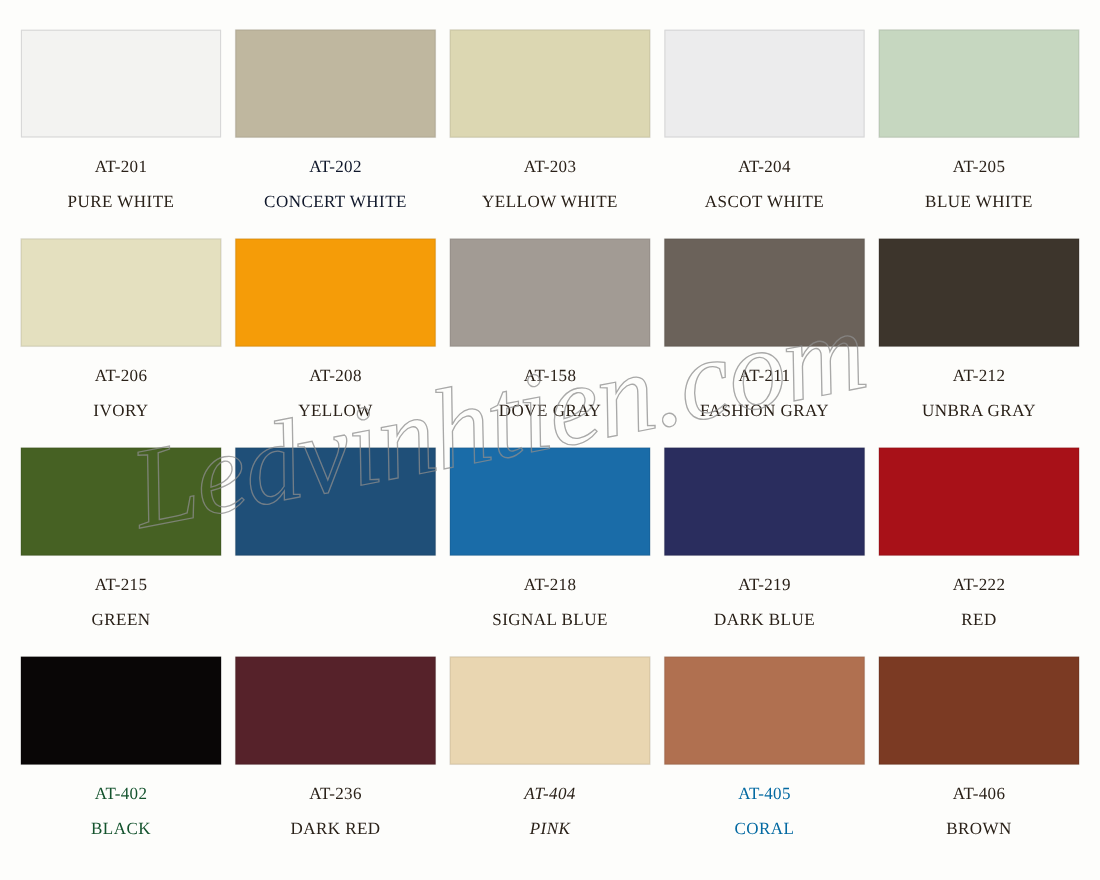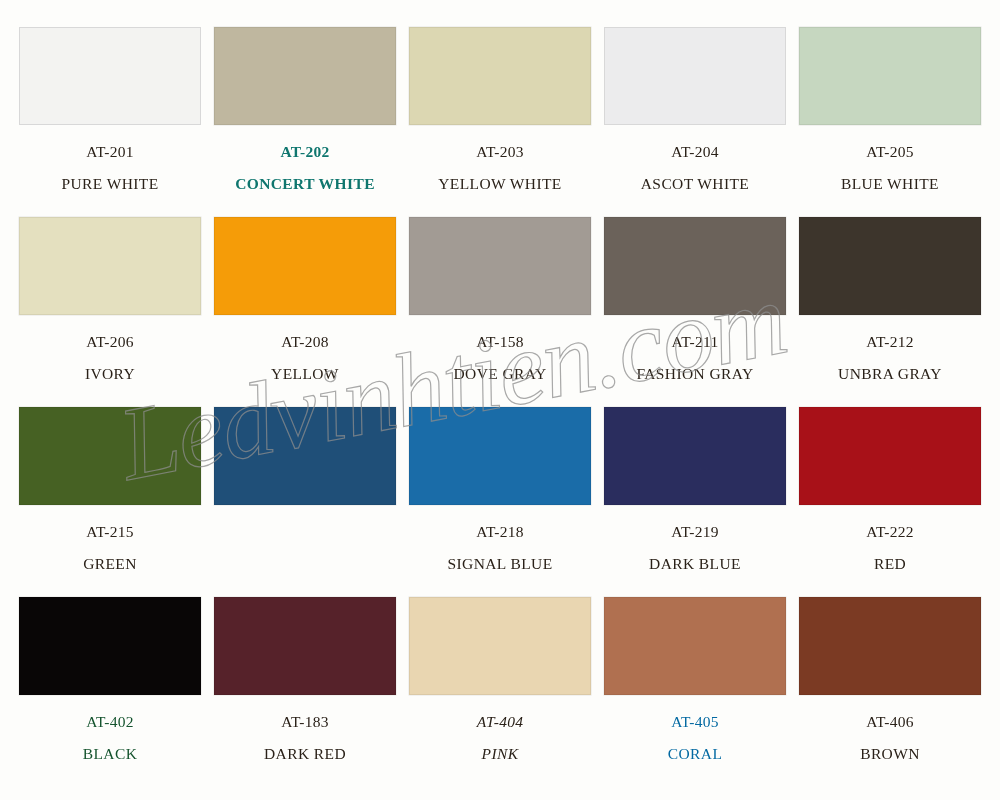--- a/index.html
+++ b/index.html
@@ -108,21 +108,21 @@
   <div class="grid" id="swatch-grid">
       <div class="cell">
         <div class="swatch light-border" style="background: rgb(243, 243, 241);"></div>
         <div class="labels" style="color: rgb(42, 33, 24);">
           <div class="code">AT-201</div>
           <div class="name">PURE WHITE</div>
         </div>
       </div>
       <div class="cell">
         <div class="swatch" style="background: rgb(191, 183, 159);"></div>
-        <div class="labels" style="color: #0f766e; font-weight: bold;">
+        <div class="labels" style="color: #0f172a;">
           <div class="code">AT-202</div>
           <div class="name">CONCERT WHITE</div>
         </div>
       </div>
       <div class="cell">
         <div class="swatch" style="background: rgb(220, 215, 178);"></div>
         <div class="labels" style="color: rgb(42, 33, 24);">
           <div class="code">AT-203</div>
           <div class="name">YELLOW WHITE</div>
         </div>
@@ -210,21 +210,21 @@
       <div class="cell">
         <div class="swatch" style="background: rgb(9, 6, 6);"></div>
         <div class="labels" style="color: #14532d;">
           <div class="code">AT-402</div>
           <div class="name">BLACK</div>
         </div>
       </div>
       <div class="cell">
         <div class="swatch" style="background: rgb(86, 34, 42);"></div>
         <div class="labels" style="color: rgb(42, 33, 24);">
-          <div class="code">AT-183</div>
+          <div class="code">AT-236</div>
           <div class="name">DARK RED</div>
         </div>
       </div>
       <div class="cell">
         <div class="swatch" style="background: rgb(233, 214, 177);"></div>
         <div class="labels" style="color: rgb(42, 33, 24); font-style: italic;">
           <div class="code">AT-404</div>
           <div class="name">PINK</div>
         </div>
       </div>

